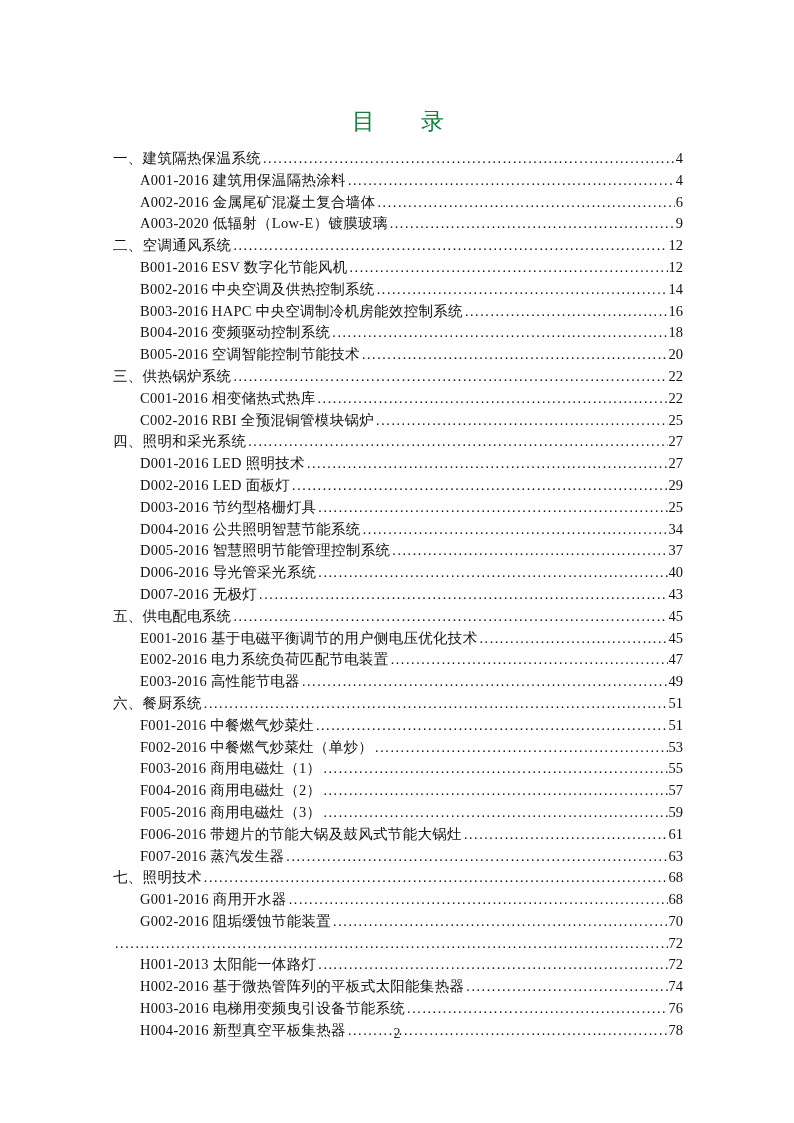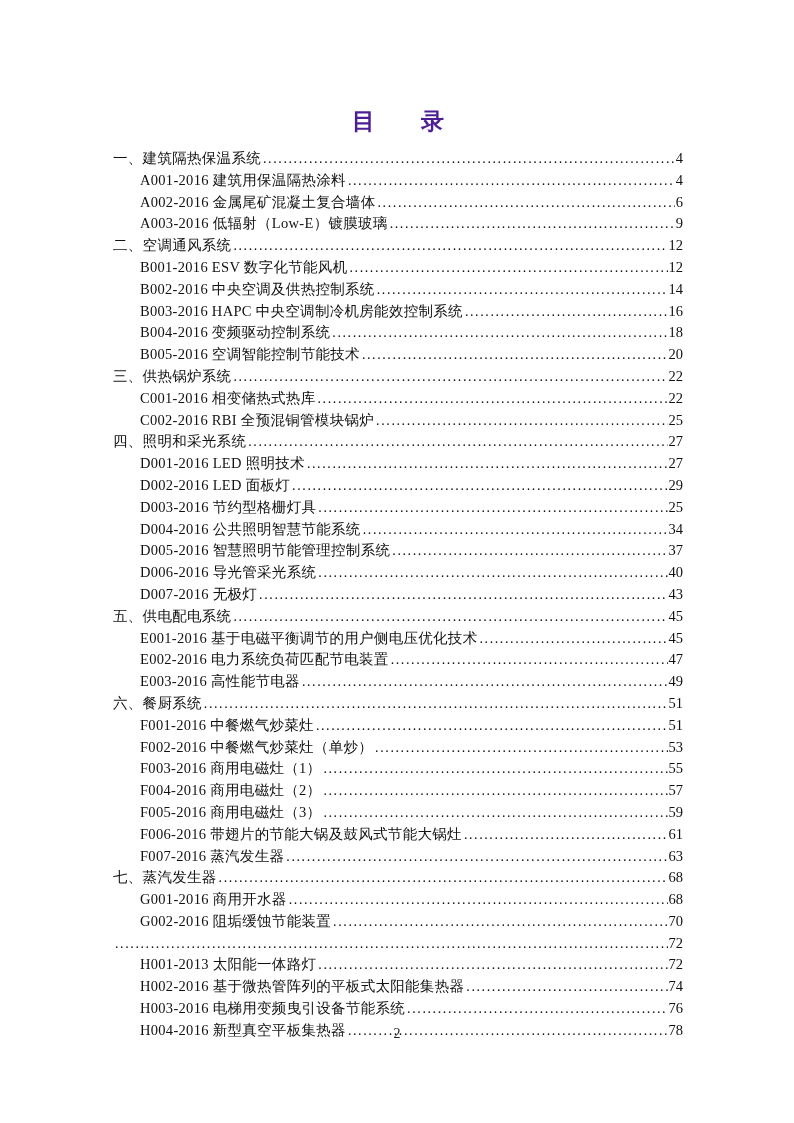--- a/index.html
+++ b/index.html
@@ -15,25 +15,25 @@
     background: #ffffff;
     box-sizing: border-box;
     padding: 108px 111px 0 113px;
     font-family: "Liberation Serif", "DejaVu Serif", serif;
     color: #1a1a1a;
     overflow: hidden;
   }
   .doc-title {
     text-align: center;
     font-size: 23px;
-    font-weight: bold;
+    font-weight: normal;
     line-height: 28px;
     margin: 0;
     white-space: pre;
-    color: #4c1d95;
+    color: #15803d;
   }
   .toc-list {
     margin-top: 12px;
   }
   .toc-row {
     display: flex;
     align-items: baseline;
     line-height: 20.8px;
     font-size: 14.5px;
     color: #111111;
@@ -88,21 +88,21 @@
     <span class="toc-label">A001-2016 建筑用保温隔热涂料</span>
     <span class="toc-dots"></span>
     <span class="toc-page">4</span>
   </div>
       <div class="toc-row level-2">
     <span class="toc-label">A002-2016 金属尾矿混凝土复合墙体</span>
     <span class="toc-dots"></span>
     <span class="toc-page">6</span>
   </div>
       <div class="toc-row level-2">
-    <span class="toc-label">A003-2016 低辐射（Low-E）镀膜玻璃</span>
+    <span class="toc-label">A003-2020 低辐射（Low-E）镀膜玻璃</span>
     <span class="toc-dots"></span>
     <span class="toc-page">9</span>
   </div>
       <div class="toc-row level-1">
     <span class="toc-label">二、空调通风系统</span>
     <span class="toc-dots"></span>
     <span class="toc-page">12</span>
   </div>
       <div class="toc-row level-2">
     <span class="toc-label">B001-2016 ESV 数字化节能风机</span>
@@ -238,21 +238,21 @@
     <span class="toc-label">F006-2016 带翅片的节能大锅及鼓风式节能大锅灶</span>
     <span class="toc-dots"></span>
     <span class="toc-page">61</span>
   </div>
       <div class="toc-row level-2">
     <span class="toc-label">F007-2016 蒸汽发生器</span>
     <span class="toc-dots"></span>
     <span class="toc-page">63</span>
   </div>
       <div class="toc-row level-1">
-    <span class="toc-label">七、蒸汽发生器</span>
+    <span class="toc-label">七、照明技术</span>
     <span class="toc-dots"></span>
     <span class="toc-page">68</span>
   </div>
       <div class="toc-row level-2">
     <span class="toc-label">G001-2016 商用开水器</span>
     <span class="toc-dots"></span>
     <span class="toc-page">68</span>
   </div>
       <div class="toc-row level-2">
     <span class="toc-label">G002-2016 阻垢缓蚀节能装置</span>

